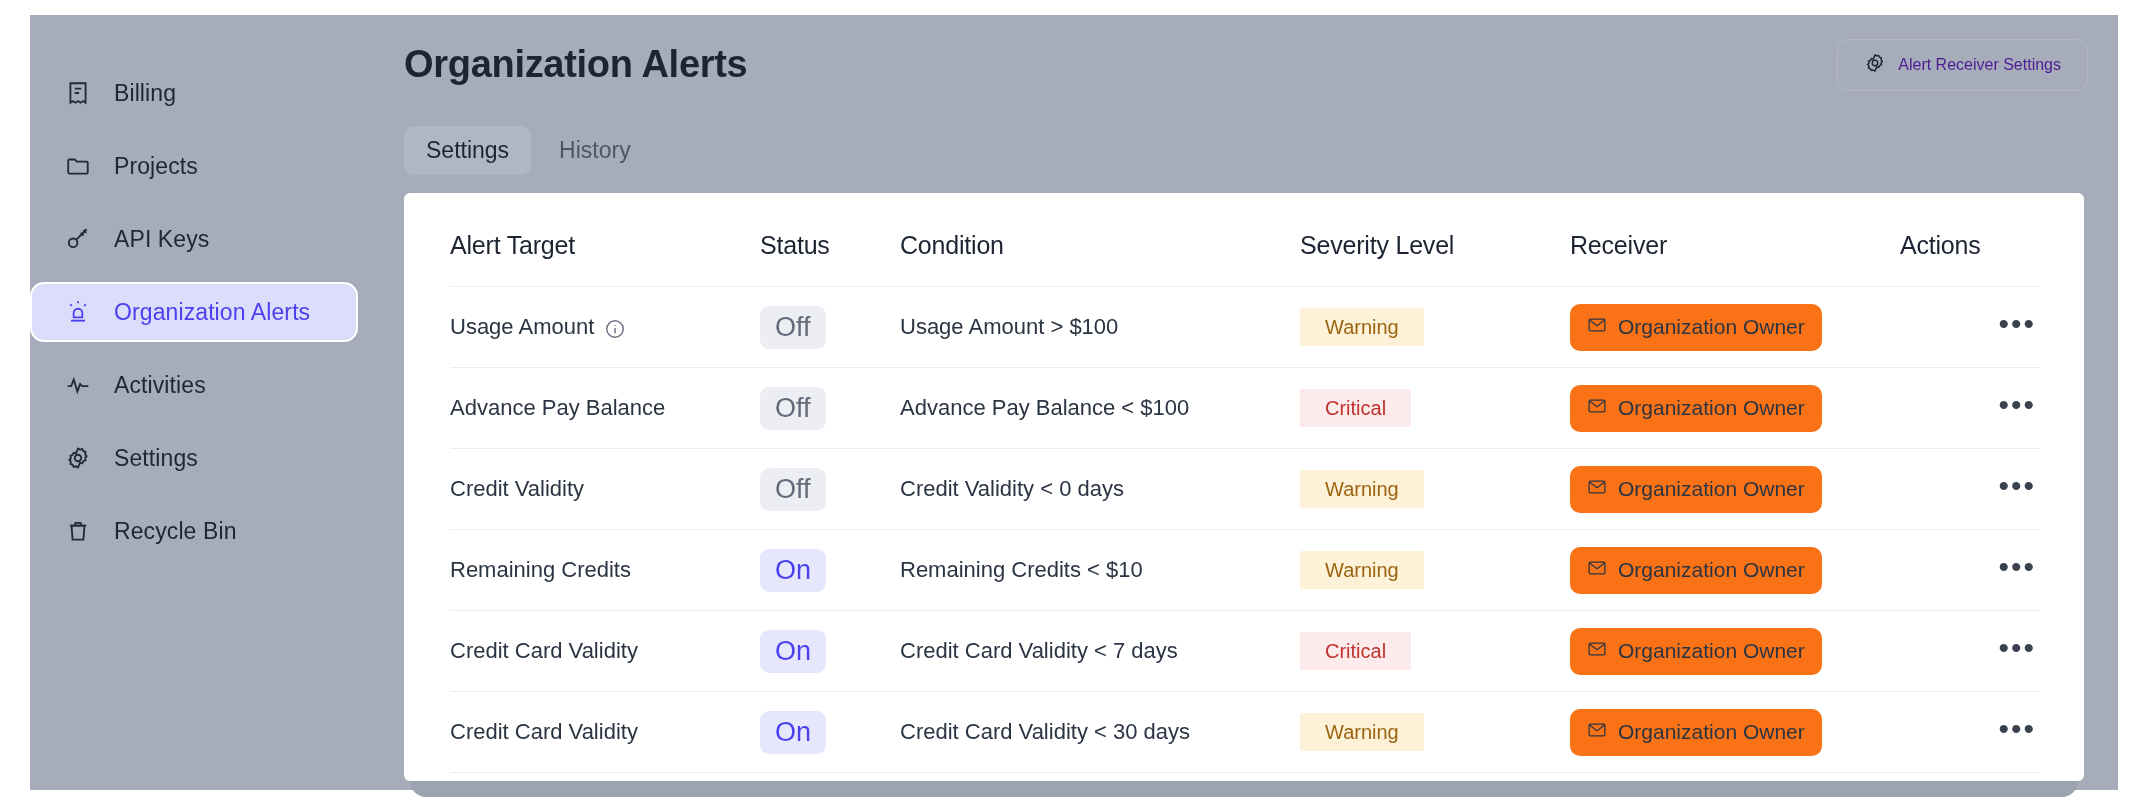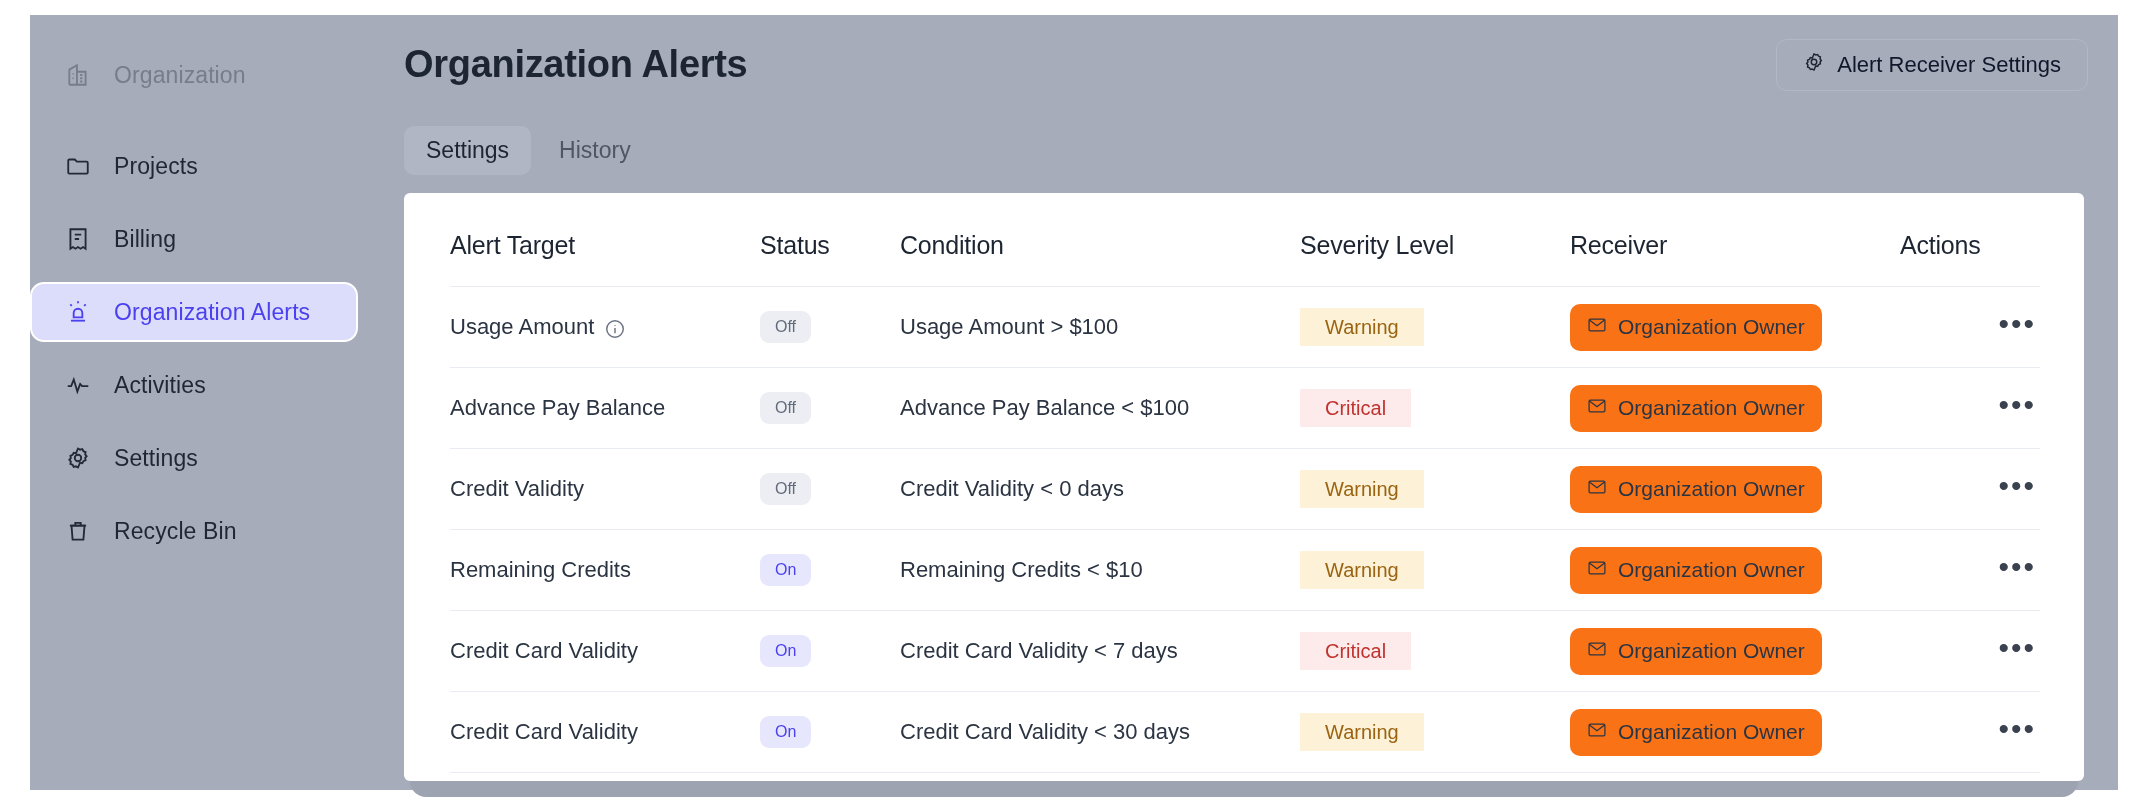--- a/index.html
+++ b/index.html
@@ -104,22 +104,22 @@
     top: 24px;
     display: flex;
     align-items: center;
     gap: 12px;
     height: 52px;
     padding: 0 26px;
     border: 1px solid #b3b8c4;
     border-radius: 11px;
     background: transparent;
     cursor: pointer;
-    font-size: 22px;
-    color: #0f172a;
+    font-size: 16px;
+    color: #4c1d95;
     font-family: "Liberation Sans", sans-serif;
     white-space: nowrap;
   }
   .receiver-settings-btn svg { stroke: #1d2532; stroke-width: 1.6; fill: none; }
 
   .tabs {
     display: flex;
     align-items: center;
     gap: 6px;
     padding-left: 34px;
@@ -196,21 +196,21 @@
   .target-cell {
     display: flex;
     align-items: flex-end;
     gap: 10px;
   }
   .info-icon { width: 22px; height: 22px; display: inline-flex; align-items: center; }
   .info-icon svg { stroke: #6b7383; stroke-width: 1.6; fill: none; }
 
   .status-pill {
     display: inline-block;
-    font-size: 16px;
+    font-size: 27px;
     padding: 8px 15px;
     border-radius: 9px;
     line-height: 1;
   }
   .status-pill.off { background: #eceef3; color: #636b7a; }
   .status-pill.on  { background: #e6e6fd; color: #4b41ef; }
 
   .sev-pill {
     display: inline-block;
     font-size: 20px;
@@ -245,47 +245,47 @@
     user-select: none;
   }
 </style>
 </head>
 <body>
 
 <div id="app">
 
   <nav class="sidebar">
     <div id="nav-list">
-        <div class="nav-item muted">
-          <span class="nav-icon">
-            <svg viewBox="0 0 24 24" width="26" height="26">
-              <path d="M4 21V7l7-4v18"></path>
-              <path d="M11 9h8v12H4"></path>
-              <path d="M14 12h2M14 15h2M14 18h2M7 11h1M7 15h1"></path>
-            </svg>
-          </span>
-          <span class="nav-label">Organization</span>
-        </div>
         <div class="nav-gap-sm"></div>
-        <div class="nav-item">
-          <span class="nav-icon">
-            <svg viewBox="0 0 24 24" width="26" height="26">
-              <path d="M3 7a1 1 0 011-1h5l2 2h9a1 1 0 011 1v9a1 1 0 01-1 1H4a1 1 0 01-1-1z"></path>
-            </svg>
-          </span>
-          <span class="nav-label">Projects</span>
-        </div>
         <div class="nav-item">
           <span class="nav-icon">
             <svg viewBox="0 0 24 24" width="26" height="26">
               <path d="M5 3h14v18l-2.3-1.6L14.4 21 12 19.4 9.6 21 7.3 19.4 5 21z"></path>
               <path d="M9 8h6M9 12h4"></path>
             </svg>
           </span>
           <span class="nav-label">Billing</span>
+        </div>
+        <div class="nav-item">
+          <span class="nav-icon">
+            <svg viewBox="0 0 24 24" width="26" height="26">
+              <path d="M3 7a1 1 0 011-1h5l2 2h9a1 1 0 011 1v9a1 1 0 01-1 1H4a1 1 0 01-1-1z"></path>
+            </svg>
+          </span>
+          <span class="nav-label">Projects</span>
+        </div>
+        <div class="nav-item">
+          <span class="nav-icon">
+            <svg viewBox="0 0 24 24" width="26" height="26">
+              <circle cx="7.5" cy="15.5" r="4"></circle>
+              <path d="M10.5 12.5L20 3"></path>
+              <path d="M17 3.8l2.6 2.6M14.5 6.3l2.6 2.6"></path>
+            </svg>
+          </span>
+          <span class="nav-label">API Keys</span>
         </div>
         <div class="nav-item active">
           <span class="nav-icon">
             <svg viewBox="0 0 24 24" width="26" height="26">
               <path d="M8 17v-4a4 4 0 118 0v4z"></path>
               <path d="M5.5 20h13"></path>
               <path d="M12 4V2M6.3 6.3L4.9 4.9M17.7 6.3l1.4-1.4"></path>
             </svg>
           </span>
           <span class="nav-label">Organization Alerts</span>

